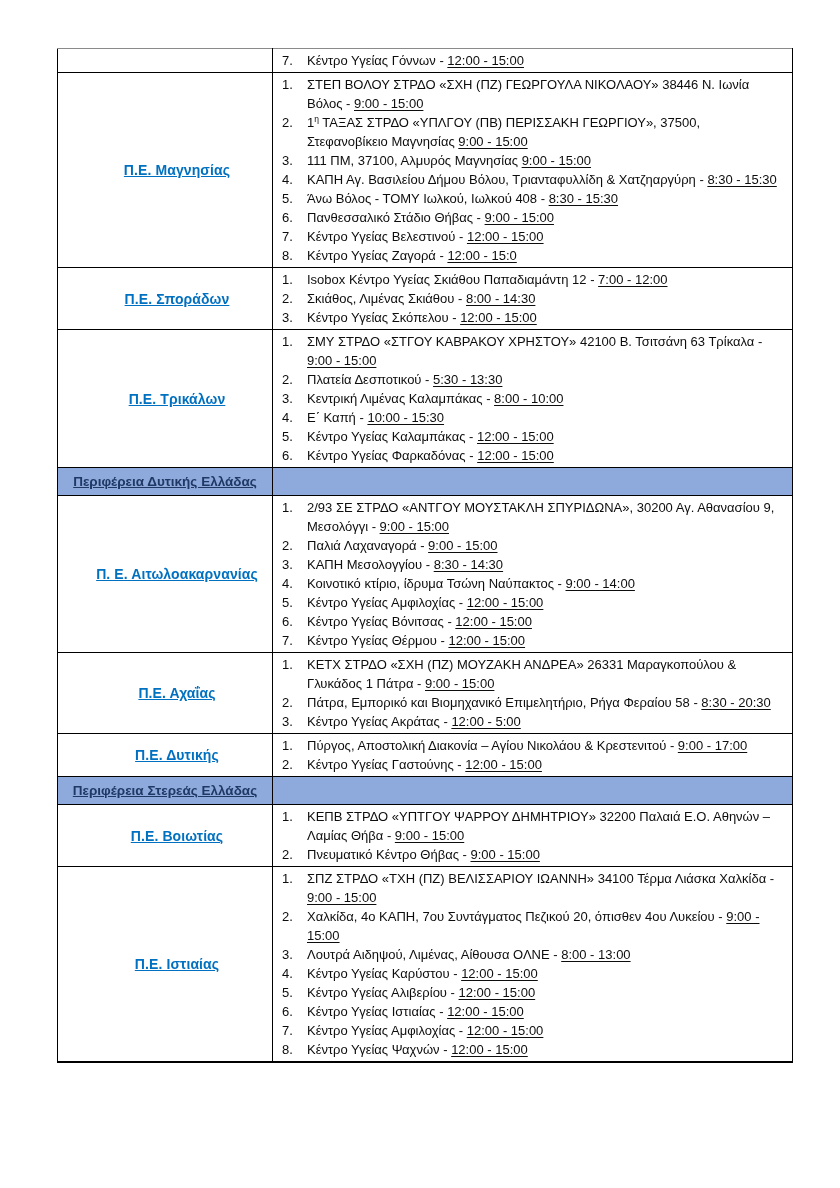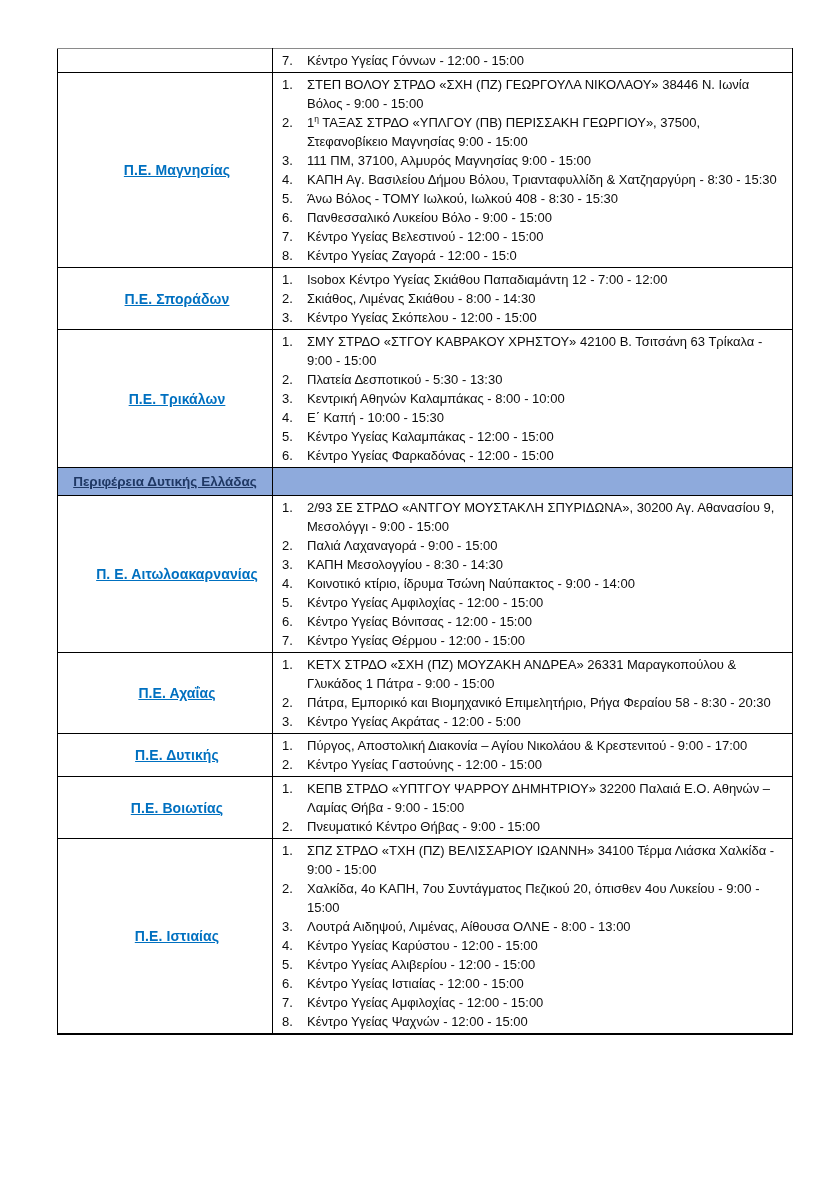--- a/index.html
+++ b/index.html
@@ -10,21 +10,21 @@
   table.sched tr:first-child td{border-top:1px solid #8a8a8a;}
   table.sched tr:last-child td{border-bottom:2px solid #000;}
   col.c-region{width:215px;}
   col.c-items{width:520px;}
   .region-cell{text-align:center;padding:2px 4px;}
   .region-link{color:var(--region-link,#0070C0);font-weight:bold;font-size:14px;text-decoration:underline;cursor:pointer;letter-spacing:.1px;margin-left:24px;}
   .items-cell{padding:2px 6px 2px 7px;vertical-align:top;}
   .item{display:flex;align-items:flex-start;font-size:13px;line-height:19px;color:#0d0d0d;}
   .num{flex:0 0 27px;padding-left:2px;box-sizing:border-box;}
   .txt{flex:1;padding-right:2px;}
-  .time{text-underline-offset:2px;}
+  .time{text-decoration:underline;text-underline-offset:2px;}
   sup{font-size:8.5px;line-height:0;vertical-align:super;}
   .band-row td{background:var(--band-bg,#8EAADC);}
   .band-label{font-weight:bold;font-size:13.5px;color:var(--band-text,#1F3864);text-decoration:underline;text-align:center;padding:3px 0;}
   .band-spacer{height:25px;}
 </style>
 </head>
 <body>
 
 <div class="page">
   <table class="sched">
@@ -60,21 +60,21 @@
             <div class="item">
               <span class="num">4.</span>
               <span class="txt"><span>ΚΑΠΗ Αγ. Βασιλείου Δήμου Βόλου, Τριανταφυλλίδη &amp; Χατζηαργύρη - </span><span class="time">8:30 - 15:30</span></span>
             </div>
             <div class="item">
               <span class="num">5.</span>
               <span class="txt"><span>Άνω Βόλος - ΤΟΜΥ Ιωλκού, Ιωλκού 408 - </span><span class="time">8:30 - 15:30</span></span>
             </div>
             <div class="item">
               <span class="num">6.</span>
-              <span class="txt"><span>Πανθεσσαλικό Λυκείου Βόλο - </span><span class="time">9:00 - 15:00</span></span>
+              <span class="txt"><span>Πανθεσσαλικό Στάδιο Θήβας - </span><span class="time">9:00 - 15:00</span></span>
             </div>
             <div class="item">
               <span class="num">7.</span>
               <span class="txt"><span>Κέντρο Υγείας Βελεστινού - </span><span class="time">12:00 - 15:00</span></span>
             </div>
             <div class="item">
               <span class="num">8.</span>
               <span class="txt"><span>Κέντρο Υγείας Ζαγορά - </span><span class="time">12:00 - 15:0</span></span>
             </div>
           </td>
@@ -102,21 +102,21 @@
             <div class="item">
               <span class="num">1.</span>
               <span class="txt"><span>ΣΜΥ ΣΤΡΔΟ «ΣΤΓΟΥ ΚΑΒΡΑΚΟΥ ΧΡΗΣΤΟΥ» 42100 Β. Τσιτσάνη 63 Τρίκαλα - </span><span class="time">9:00 - 15:00</span></span>
             </div>
             <div class="item">
               <span class="num">2.</span>
               <span class="txt"><span>Πλατεία Δεσποτικού - </span><span class="time">5:30 - 13:30</span></span>
             </div>
             <div class="item">
               <span class="num">3.</span>
-              <span class="txt"><span>Κεντρική Αθηνών Καλαμπάκας - </span><span class="time">8:00 - 10:00</span></span>
+              <span class="txt"><span>Κεντρική Λιμένας Καλαμπάκας - </span><span class="time">8:00 - 10:00</span></span>
             </div>
             <div class="item">
               <span class="num">4.</span>
               <span class="txt"><span>Ε΄ Καπή - </span><span class="time">10:00 - 15:30</span></span>
             </div>
             <div class="item">
               <span class="num">5.</span>
               <span class="txt"><span>Κέντρο Υγείας Καλαμπάκας - </span><span class="time">12:00 - 15:00</span></span>
             </div>
             <div class="item">
@@ -184,20 +184,24 @@
           <td class="items-cell">
             <div class="item">
               <span class="num">1.</span>
               <span class="txt"><span>Πύργος, Αποστολική Διακονία – Αγίου Νικολάου &amp; Κρεστενιτού - </span><span class="time">9:00 - 17:00</span></span>
             </div>
             <div class="item">
               <span class="num">2.</span>
               <span class="txt"><span>Κέντρο Υγείας Γαστούνης - </span><span class="time">12:00 - 15:00</span></span>
             </div>
           </td>
+        </tr>
+        <tr class="band-row">
+          <td class="band-label">Περιφέρεια Στερεάς Ελλάδας</td>
+          <td class="band-spacer"></td>
         </tr>
         <tr>
           <td class="region-cell"><span class="region-link">Π.Ε. Βοιωτίας</span></td>
           <td class="items-cell">
             <div class="item">
               <span class="num">1.</span>
               <span class="txt"><span>ΚΕΠΒ ΣΤΡΔΟ «ΥΠΤΓΟΥ ΨΑΡΡΟΥ ΔΗΜΗΤΡΙΟΥ» 32200 Παλαιά Ε.Ο. Αθηνών – Λαμίας Θήβα - </span><span class="time">9:00 - 15:00</span></span>
             </div>
             <div class="item">
               <span class="num">2.</span>

